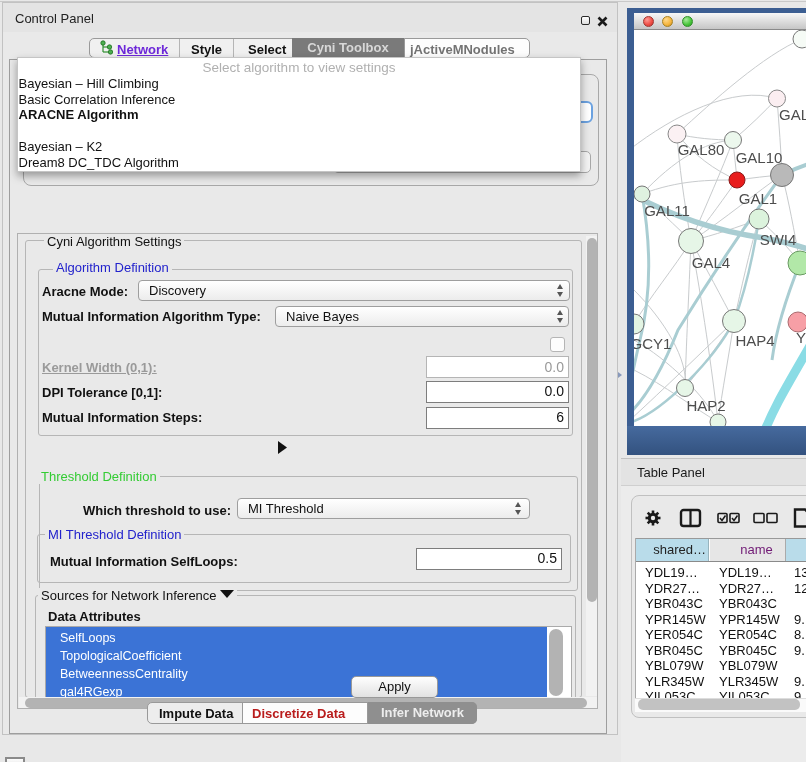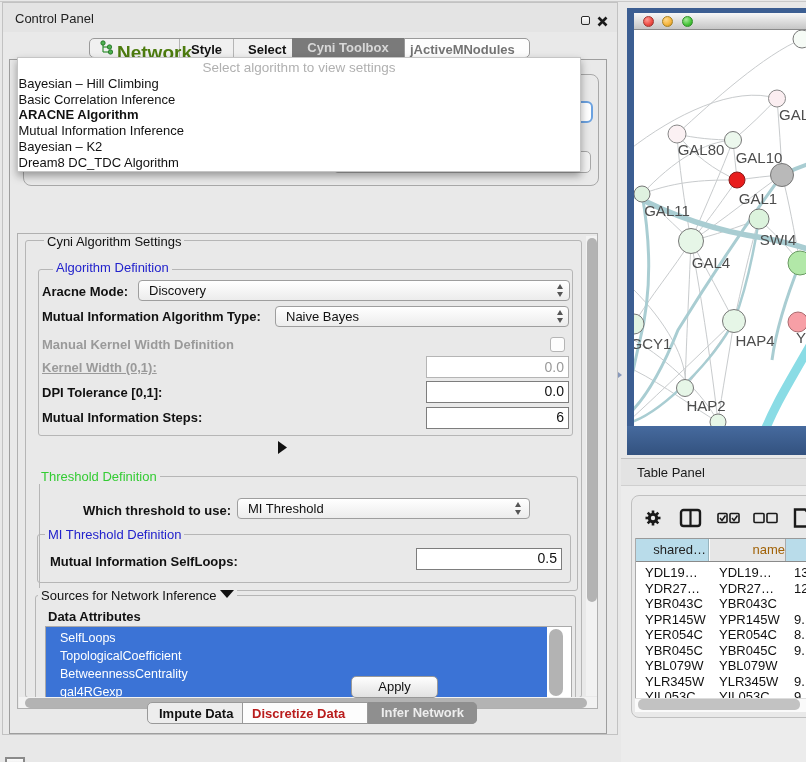--- a/index.html
+++ b/index.html
@@ -41,21 +41,21 @@
     </div>
 
     <svg class="abs" style="left:97px;top:37px;" width="13" height="15" viewBox="0 0 13 15">
       <line x1="3" y1="3" x2="3" y2="12" stroke="#2f8f2f" stroke-width="1.2"></line>
       <line x1="3" y1="12" x2="10" y2="12" stroke="#2f8f2f" stroke-width="1.2"></line>
       <line x1="3" y1="7" x2="9" y2="7" stroke="#2f8f2f" stroke-width="1.2"></line>
       <circle cx="3" cy="3" r="2.2" fill="#4caf50" stroke="#1c6e1c" stroke-width="0.8"></circle>
       <circle cx="9.5" cy="7" r="2.2" fill="#4caf50" stroke="#1c6e1c" stroke-width="0.8"></circle>
       <circle cx="10.5" cy="12" r="2.2" fill="#4caf50" stroke="#1c6e1c" stroke-width="0.8"></circle>
     </svg>
-    <div class="abs bold" style="left:114px;top:39px;font-size:19px;color:#4d7c0f;">Network</div>
+    <div class="abs bold" style="left:114px;top:39px;font-size:13px;color:#6d28d9;text-decoration:underline;">Network</div>
     <div class="abs bold" style="left:188px;top:39px;font-size:13px;color:#111;">Style</div>
     <div class="abs bold" style="left:245px;top:39px;font-size:13px;color:#111;">Select</div>
     <div class="abs bold" style="left:289px;top:35px;width:112px;height:20px;background:#7a7a7a;font-size:13px;color:#d8d8d8;text-align:center;line-height:20px;">Cyni Toolbox</div>
     <div class="abs" style="left:401px;top:35px;width:126px;height:20px;background:#fdfdfd;border:1px solid #9a9a9a;border-radius:0 5px 5px 0;box-sizing:border-box;"></div>
     <div class="abs bold" style="left:407px;top:39px;font-size:13px;color:#737373;">jActiveMNodules</div>
 
     <div class="abs" style="left:6px;top:56px;width:598px;height:675px;background:#e9e9e9;border:1px solid #9e9e9e;box-sizing:border-box;"></div>
 
     <div class="abs" style="left:20px;top:71px;width:576px;height:112px;background:#e9e9e9;border:1px solid #a8a8a8;border-radius:8px;box-sizing:border-box;"></div>
     <div class="abs" style="left:360px;top:98px;width:230px;height:22px;background:#fff;border:2px solid #6ca2e0;border-radius:6px;box-sizing:border-box;"></div>
@@ -70,21 +70,20 @@
       <div class="abs" style="left:35px;top:26px;background:#e9e9e9;padding:0 3px;font-size:13px;color:#2222cc;">Algorithm Definition</div>
 
       <div class="abs bold" style="left:24px;top:50px;font-size:13px;color:#111;">Aracne Mode:</div>
       <div class="combo" style="left:120px;top:46px;width:432px;height:21px;">Discovery</div>
       <div class="arr" style="left:538px;top:50px;"></div>
 
       <div class="abs bold" style="left:24px;top:75px;font-size:13px;color:#111;">Mutual Information Algorithm Type:</div>
       <div class="combo" style="left:257px;top:72px;width:294px;height:21px;">Naive Bayes</div>
       <div class="arr" style="left:538px;top:76px;"></div>
 
-      <div class="abs bold" style="left:24px;top:103px;font-size:13px;color:#9a9a9a;">Manual Kernel Width Definition</div>
       <div class="abs" style="left:532px;top:103px;width:13px;height:13px;background:#fdfdfd;border:1px solid #b5b5b5;border-radius:3px;"></div>
 
       <div class="abs bold" style="left:24px;top:126px;font-size:13px;color:#9a9a9a;text-decoration:underline;">Kernel Width (0,1):</div>
       <div class="field" style="left:408px;top:122px;width:143px;height:22px;color:#9a9a9a;border-width:1px;border-color:#b5b5b5;line-height:20px;">0.0</div>
 
       <div class="abs bold" style="left:24px;top:151px;font-size:13px;color:#111;">DPI Tolerance [0,1]:</div>
       <div class="field" style="left:408px;top:147px;width:143px;height:22px;color:#111;">0.0</div>
 
       <div class="abs bold" style="left:24px;top:176px;font-size:13px;color:#111;">Mutual Information Steps:</div>
       <div class="field" style="left:408px;top:173px;width:143px;height:22px;color:#111;">6</div>
@@ -132,21 +131,20 @@
     <div class="abs" style="left:239px;top:699px;width:126px;height:22px;background:#fdfdfd;border:1px solid #999;box-sizing:border-box;"></div>
     <div class="abs bold" style="left:249px;top:703px;font-size:13px;color:#b91c1c;">Discretize Data</div>
     <div class="abs bold" style="left:365px;top:699px;width:109px;height:22px;background:#8f8f8f;border-radius:0 5px 5px 0;font-size:13px;color:#ededed;text-align:center;line-height:22px;">Infer Network</div>
   </div>
 
   <div class="abs" style="left:17px;top:57px;width:564px;height:115px;background:#fff;border:1px solid #c5c5c5;box-shadow:0 4px 8px rgba(0,0,0,0.35);box-sizing:border-box;">
     <div class="abs" style="left:0;top:2px;width:562px;text-align:center;font-size:13.5px;color:#b0b0b0;">Select algorithm to view settings</div>
     <div class="abs" style="left:0.5px;top:18px;font-size:13px;color:#111;">Bayesian – Hill Climbing</div>
     <div class="abs" style="left:0.5px;top:34px;font-size:13px;color:#111;">Basic Correlation Inference</div>
     <div class="abs bold" style="left:0.5px;top:49px;font-size:13px;color:#111;">ARACNE Algorithm</div>
-    <div class="abs" style="left:0.5px;top:65px;font-size:13px;color:#111;">Mutual Information Inference</div>
     <div class="abs" style="left:0.5px;top:81px;font-size:13px;color:#111;">Bayesian – K2</div>
     <div class="abs" style="left:0.5px;top:97px;font-size:13px;color:#111;">Dream8 DC_TDC Algorithm</div>
   </div>
 
   <div class="abs" style="left:618px;top:372px;width:0;height:0;border-top:3px solid transparent;border-bottom:3px solid transparent;border-left:4px solid #8899bb;"></div>
 
   <div class="abs" style="left:627px;top:8px;width:179px;height:447px;background:#3c5e92;">
     <div class="abs" style="left:7px;top:5px;width:172px;height:17px;background:linear-gradient(#f7f7f7,#c6c6c6);border-bottom:1px solid #8a8a8a;box-sizing:border-box;">
       <div class="abs" style="left:9px;top:3px;width:11px;height:11px;border-radius:50%;background:radial-gradient(circle at 35% 30%,#ff9a93,#ee4b43 60%,#b33a33);border:0.5px solid #a03530;box-sizing:border-box;"></div>
       <div class="abs" style="left:28px;top:3px;width:11px;height:11px;border-radius:50%;background:radial-gradient(circle at 35% 30%,#ffd98c,#f5b43c 60%,#b98327);border:0.5px solid #a8811f;box-sizing:border-box;"></div>
@@ -266,21 +264,21 @@
       <rect x="123" y="5.5" width="10" height="9" rx="1"></rect>
     </g>
 
     <path d="M151,1.5 h10 l4,4 v13 h-14 z" fill="none" stroke="#1a1a1a" stroke-width="2.4"></path>
   </svg>
 
   <div class="abs" style="left:635px;top:538px;width:171px;height:160px;background:#fff;overflow:hidden;border-left:1px solid #aaa;">
 
     <div class="abs" style="left:0;top:0;width:171px;height:24px;border-top:1px solid #999;border-bottom:1px solid #8a8a8a;box-sizing:border-box;">
       <div class="abs" style="left:0;top:0;width:73px;height:22px;background:#b9dcea;border-right:1px solid #98b4be;text-align:right;padding-right:2px;box-sizing:border-box;font-size:13px;color:#222;line-height:22px;">shared…</div>
-      <div class="abs" style="left:74px;top:0;width:75px;height:22px;background:#e6e6e6;border-right:1px solid #aaa;text-align:right;text-indent:18px;font-size:13px;color:#a16207;line-height:22px;">name</div>
+      <div class="abs" style="left:74px;top:0;width:75px;height:22px;background:#e6e6e6;border-right:1px solid #aaa;text-align:center;text-indent:18px;font-size:13px;color:#701a75;line-height:22px;">name</div>
       <div class="abs" style="left:150px;top:0;width:21px;height:22px;background:#b9dcea;"></div>
     </div>
 
     <div class="abs" style="left:0;top:27px;width:171px;font-size:13px;color:#111;">
       <div class="trow">
           <span class="c1">YDL19…</span>
           <span class="c2">YDL19…</span>
           <span class="c3">13</span>
         </div>
       <div class="trow">

